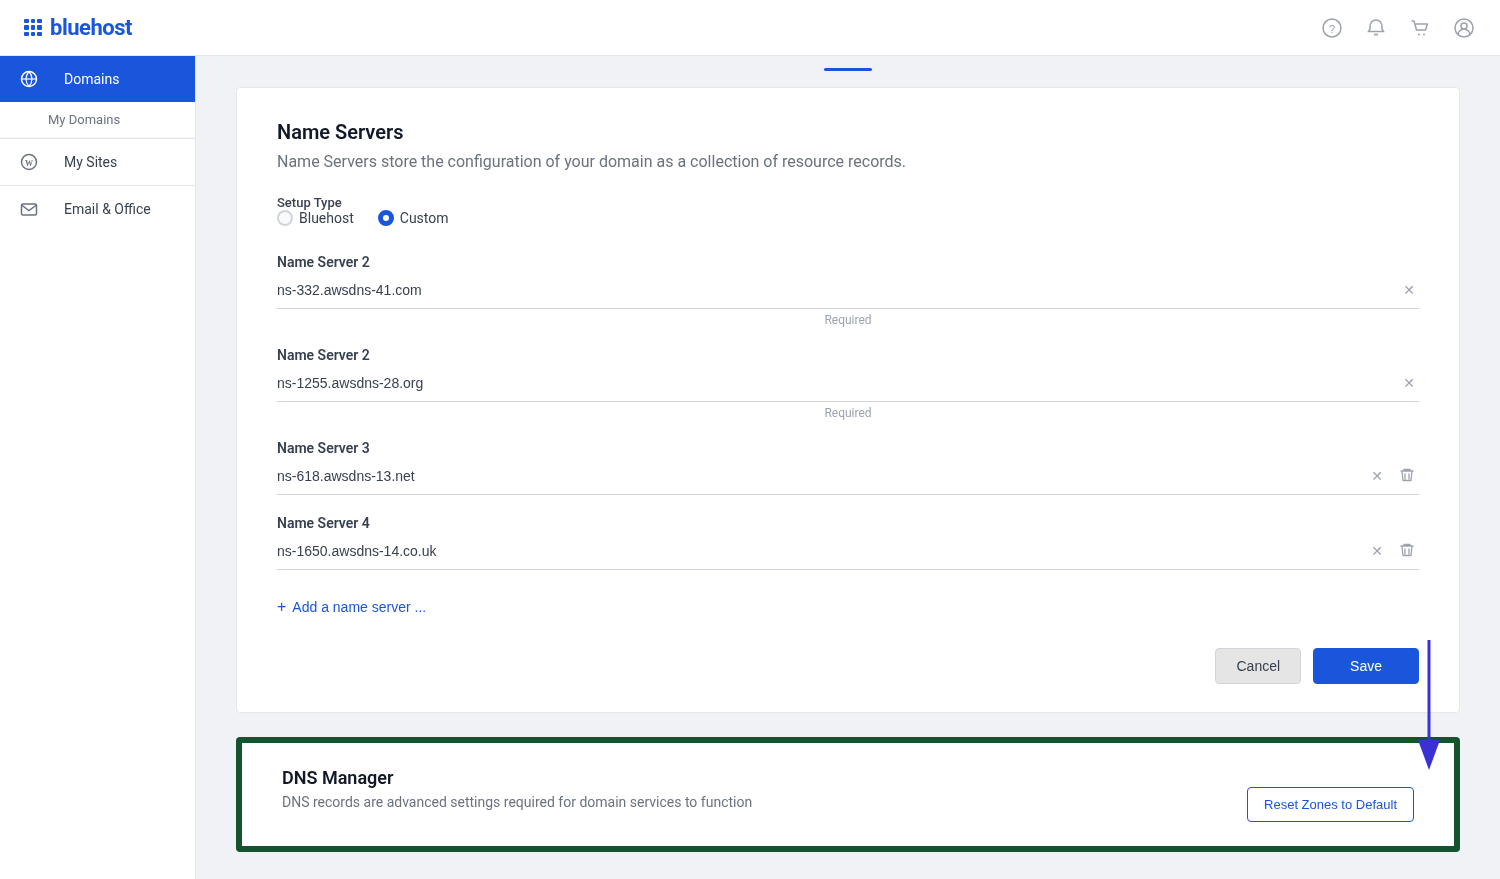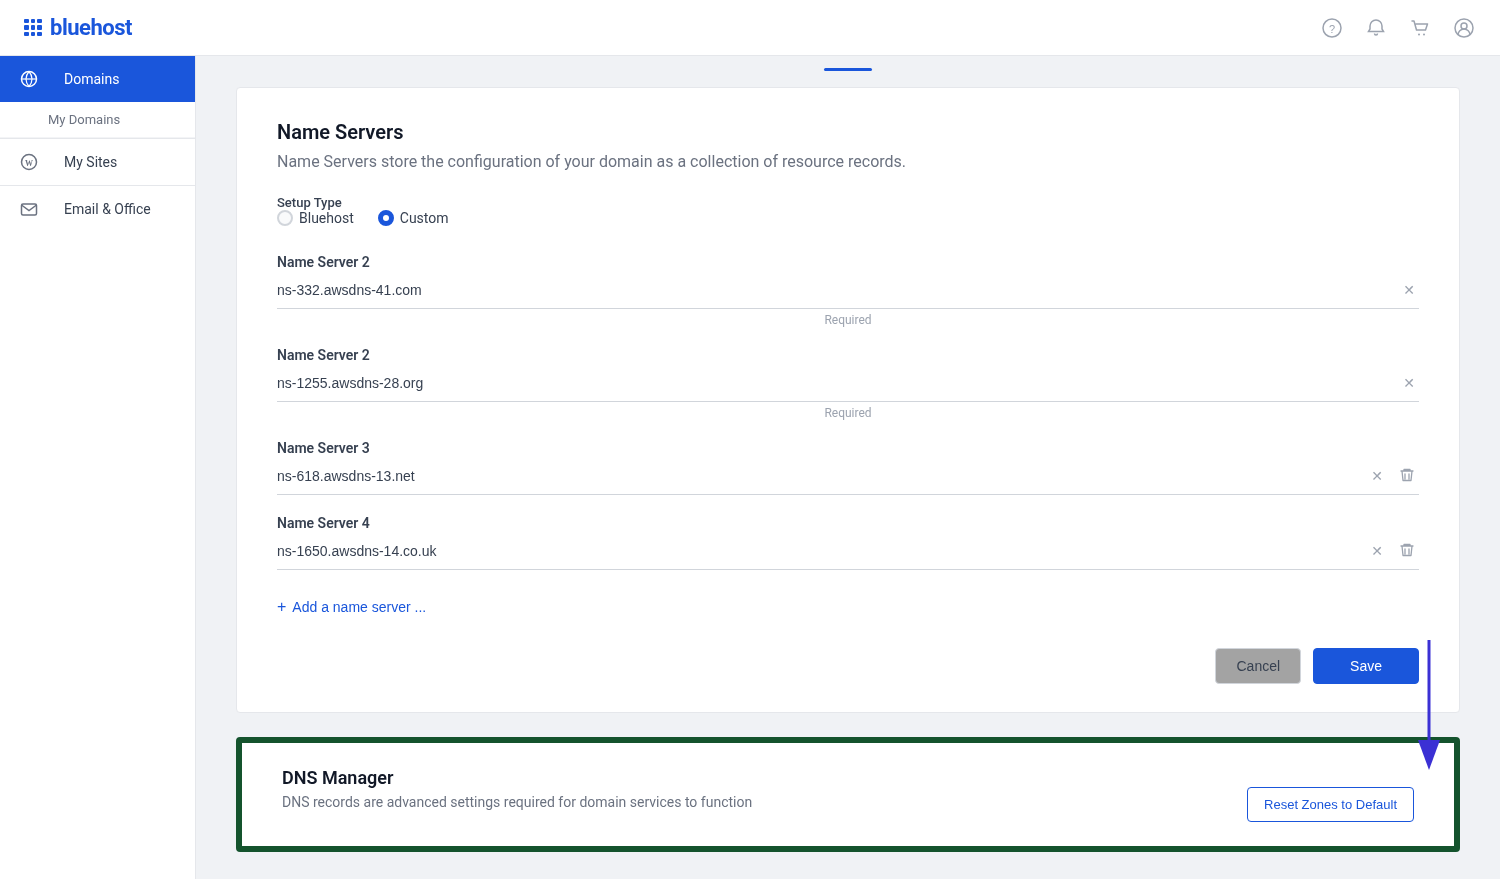--- a/index.html
+++ b/index.html
@@ -240,21 +240,21 @@
     }
 
     
     .action-row {
       display: flex;
       justify-content: flex-end;
       gap: 12px;
       margin-top: 24px;
     }
     .btn-cancel {
-      background: #a3a3a3;
+      background: #e5e5e5;
       border: 1px solid #d1d5db;
       color: #374151;
       padding: 9px 20px;
       border-radius: 4px;
       font-size: 14px;
       cursor: pointer;
     }
     .btn-save {
       background: #1a56db;
       border: 1px solid #1a56db;

